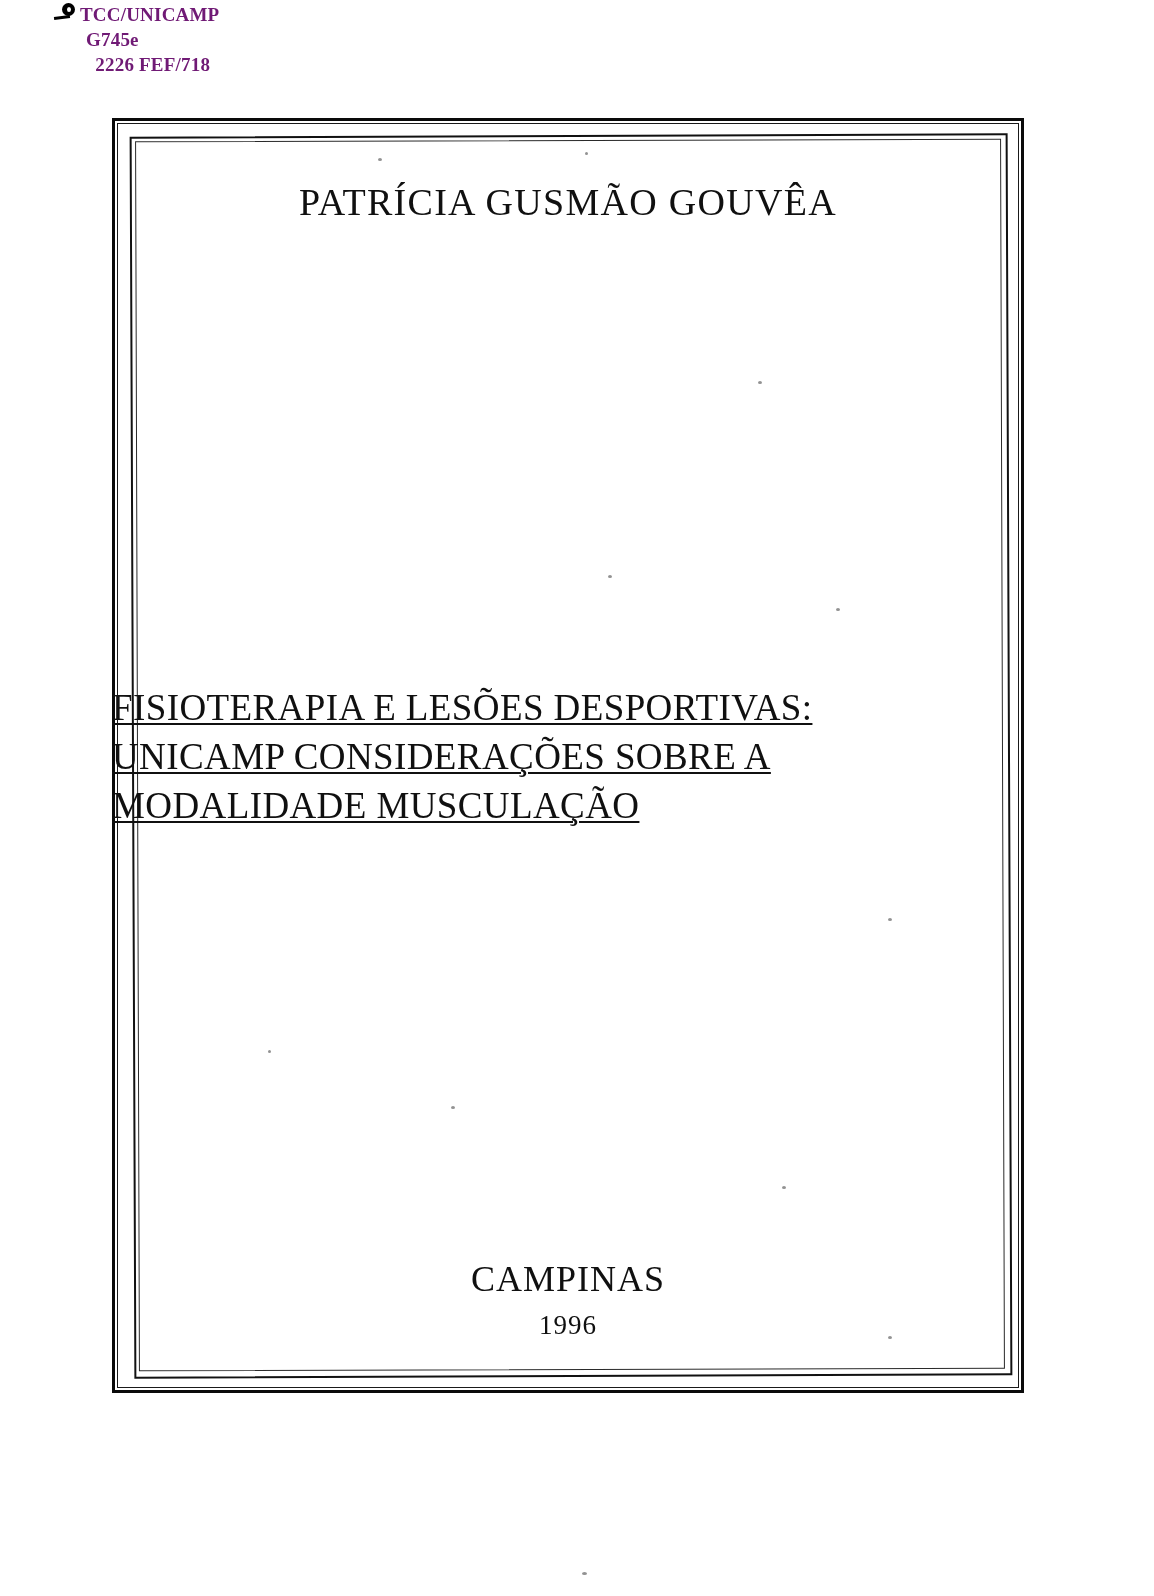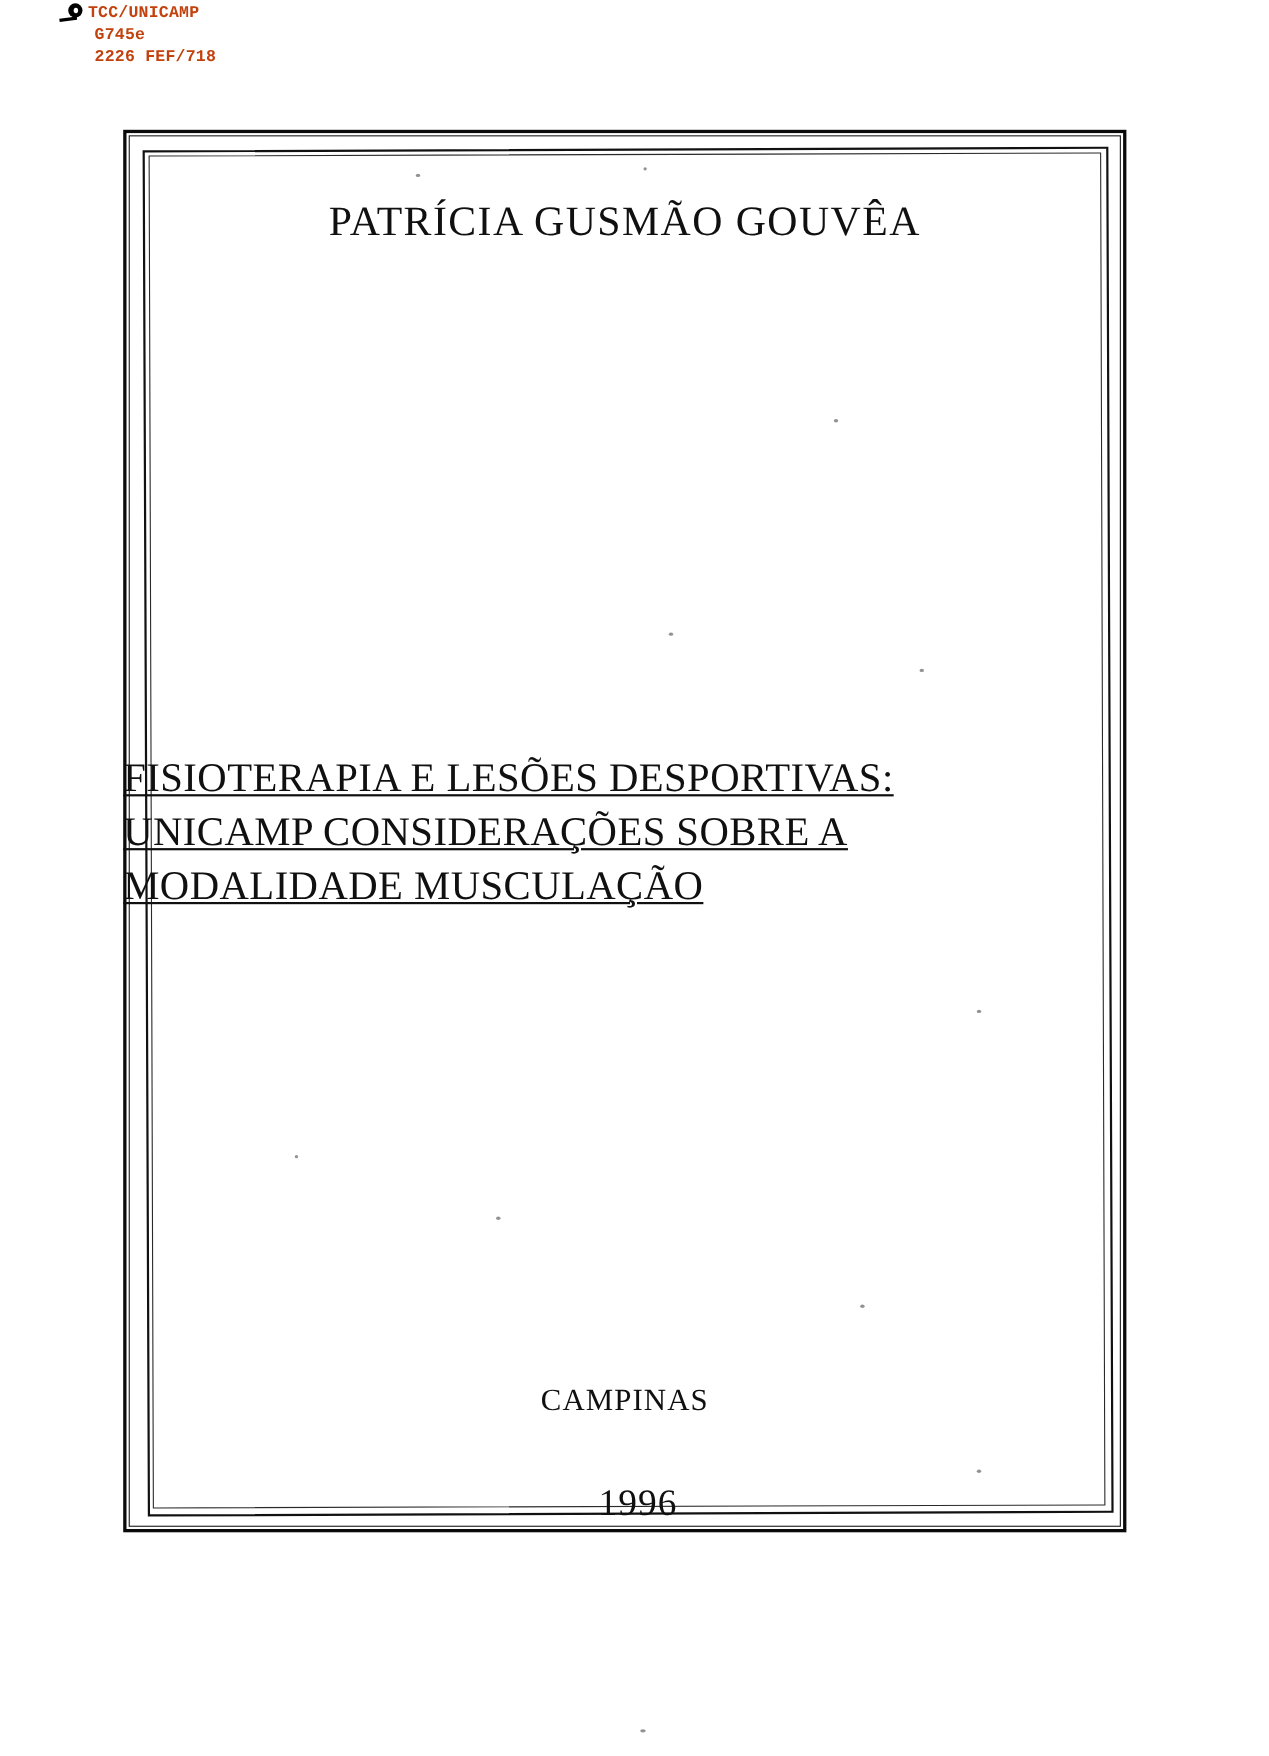--- a/index.html
+++ b/index.html
@@ -14,26 +14,26 @@
     font-family: "Liberation Serif", serif;
     color: #101010;
     overflow: hidden;
   }
 
   
   .stamp {
     position: absolute;
     top: 2px;
     left: 48px;
-    font-family: Liberation Mono, monospace;
+    font-family: Liberation Serif, serif;
     font-weight: bold;
-    font-size: 15px;
+    font-size: 19px;
     line-height: 1.32;
     letter-spacing: 0.2px;
-    color: #c2410c;
+    color: #701a75;
     white-space: nowrap;
   }
   .stamp .line-1 { padding-left: 32px; }
   .stamp .line-2 { padding-left: 38px; }
   .stamp .line-3 { padding-left: 38px; text-align: center; }
 
   .stamp-mark {
     position: absolute;
     top: 0px;
     left: 6px;
@@ -150,32 +150,31 @@
     text-underline-offset: 3px;
     text-decoration-thickness: 2px;
   }
 
   .place {
     position: absolute;
     top: 1140px;
     left: 0;
     width: 100%;
     text-align: center;
-    font-size: 28px;
+    font-size: 36px;
     letter-spacing: 1px;
   }
   .year {
     position: absolute;
     top: 1192px;
-    left: 12px;
+    left: 0;
     width: 100%;
     text-align: center;
-    font-size: 34px;
+    font-size: 27px;
     letter-spacing: 1px;
-    margin-top: 38px;
   }
 
   
   .speck {
     position: absolute;
     background: #6d6d6d;
     border-radius: 50%;
     opacity: .75;
   }
 </style>

